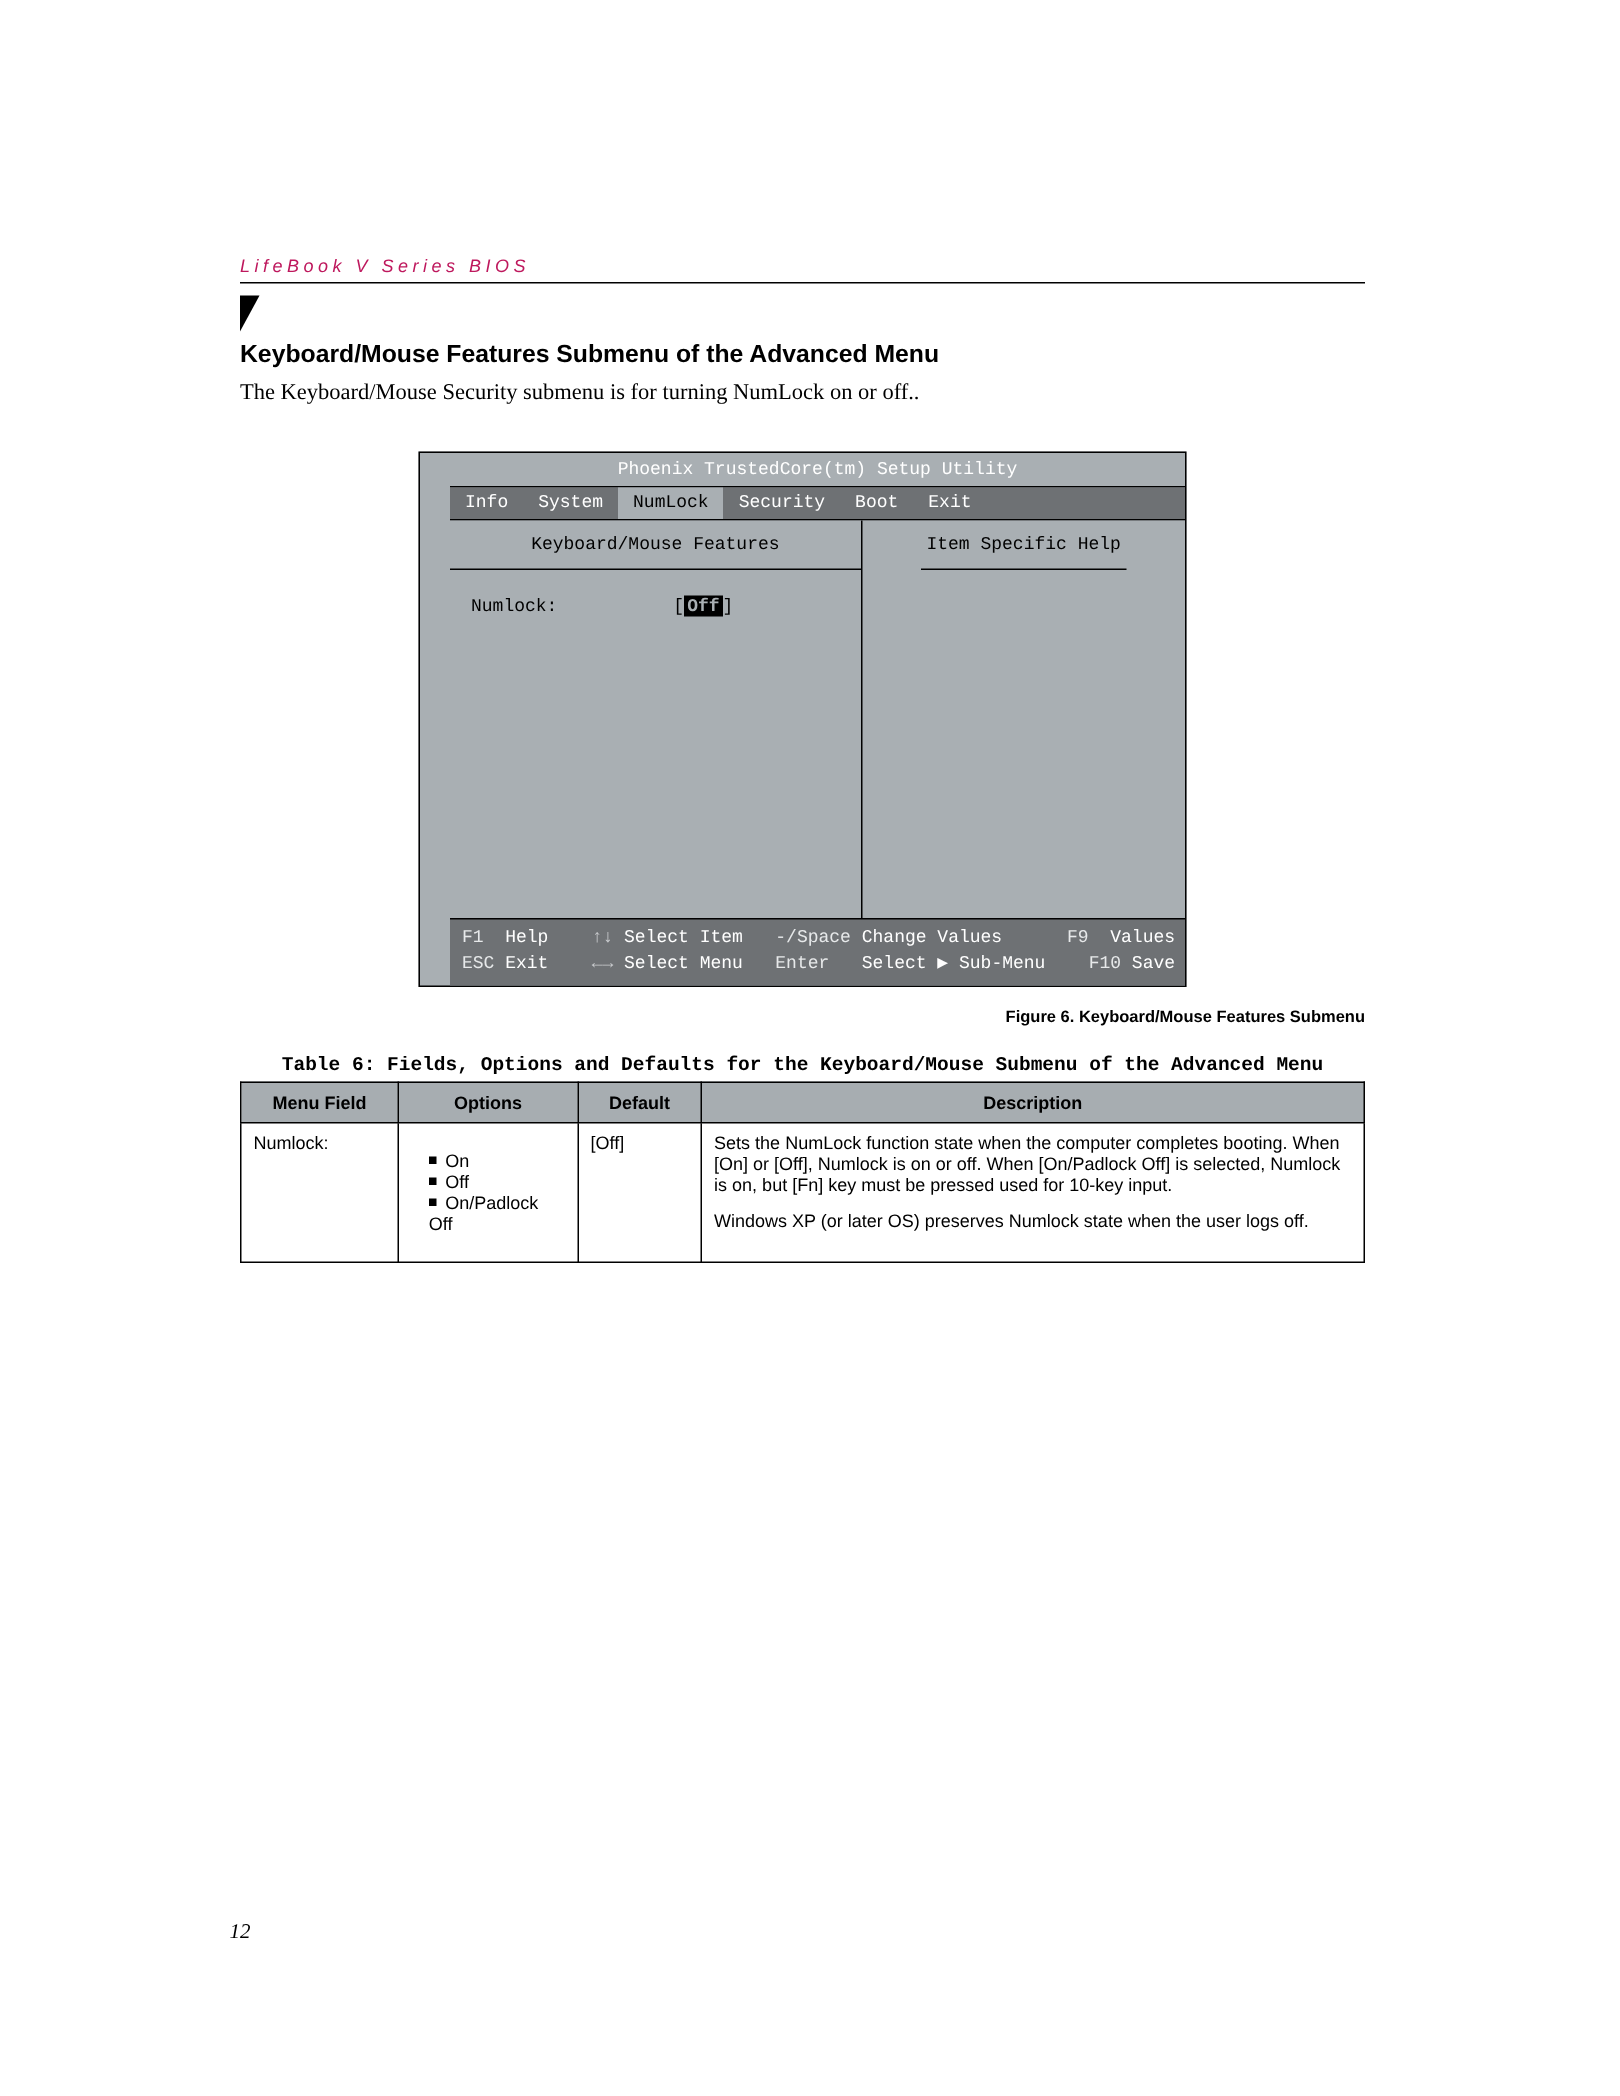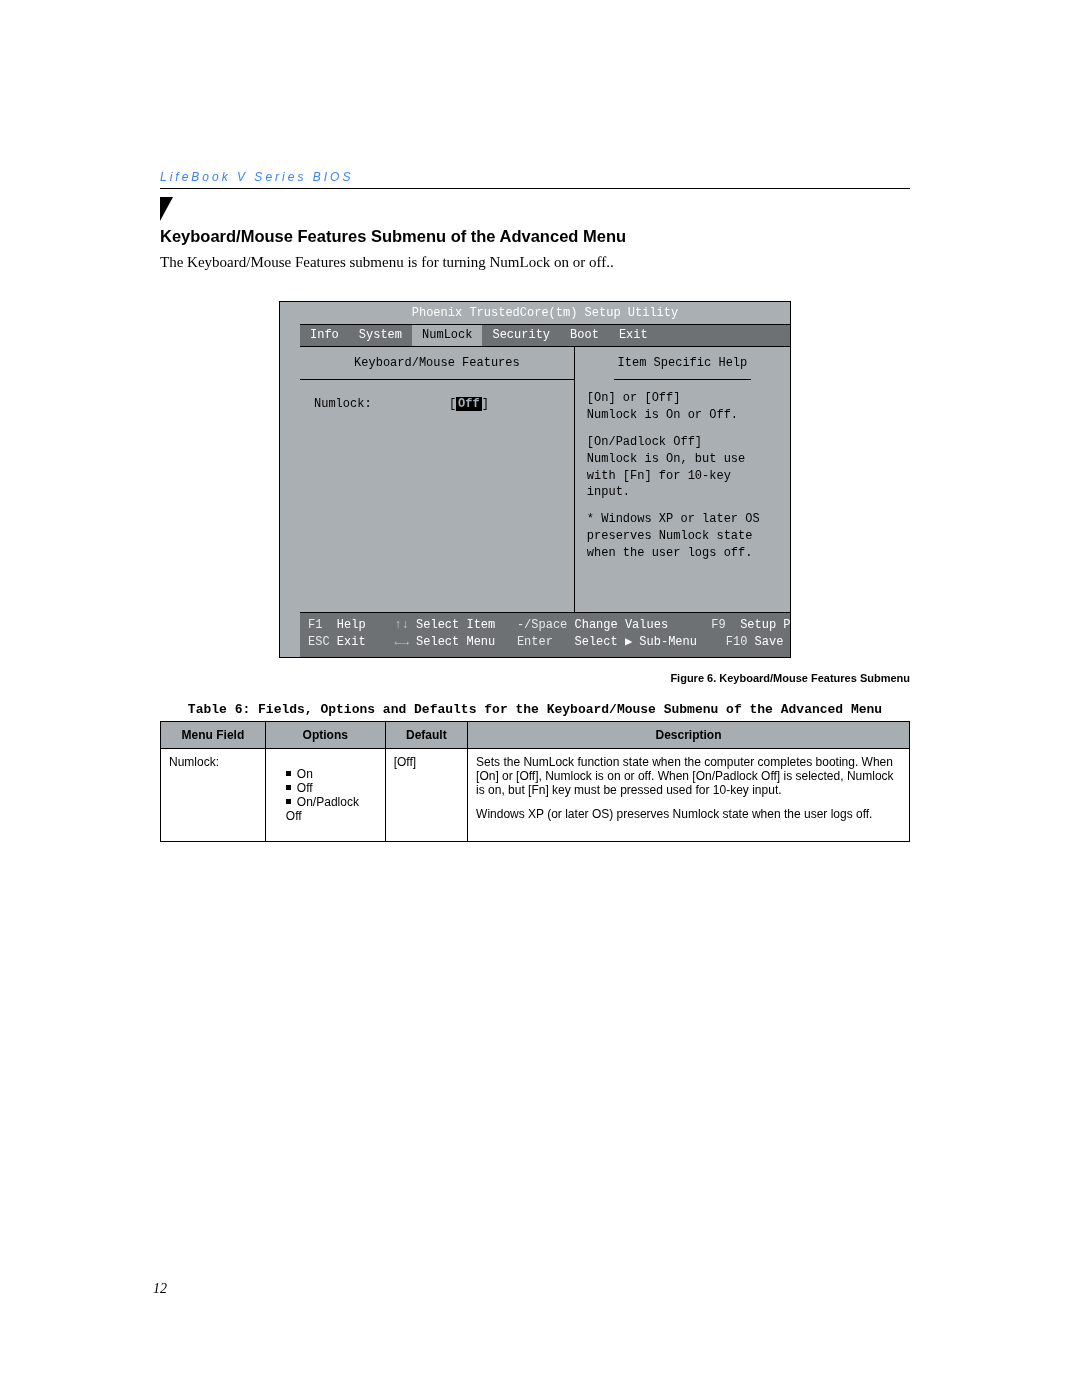--- a/index.html
+++ b/index.html
@@ -14,21 +14,21 @@
     height: 1397px;
     position: relative;
     box-sizing: border-box;
     padding: 170px 170px 0 160px;
   }
   .running-head {
     font-family: Arial, Helvetica, sans-serif;
     font-style: italic;
     font-size: 12px;
     letter-spacing: 3px;
-    color: #3b82f6;
+    color: #be185d;
   }
   .head-rule {
     border: 0;
     border-top: 1px solid #000;
     margin: 4px 0 8px 0;
   }
   .page-marker {
     width: 0;
     height: 0;
     border-left: 13px solid #000;
@@ -191,21 +191,21 @@
 </head>
 <body>
 
 <div class="page">
 
   <div class="running-head">LifeBook V Series BIOS</div>
   <hr class="head-rule">
   <div class="page-marker"></div>
 
   <h2 class="section-title">Keyboard/Mouse Features Submenu of the Advanced Menu</h2>
-  <p class="intro">The Keyboard/Mouse Features submenu is for turning NumLock on or off..</p>
+  <p class="intro">The Keyboard/Mouse Security submenu is for turning NumLock on or off..</p>
 
   <div class="bios">
     <div class="bios-title">Phoenix TrustedCore(tm) Setup Utility</div>
 
     <div class="bios-tabs">
       <span class="bios-tab">Info</span>
       <span class="bios-tab">System</span>
       <span class="bios-tab selected">NumLock</span>
       <span class="bios-tab">Security</span>
       <span class="bios-tab">Boot</span>
@@ -219,36 +219,29 @@
           <div class="bios-field-row">
             <span class="bios-field-label">Numlock:</span>
             <span class="bios-field-value">
               <span class="brackets">[</span><span class="val-selected">Off</span><span class="brackets">]</span>
             </span>
           </div>
         </div>
       </div>
       <div class="bios-right">
         <div class="bios-panel-title">Item Specific Help</div>
-        <div class="bios-panel-body help-body">
-          <div class="help-block">[On] or [Off]
-Numlock is On or Off.</div>
-          <div class="help-block">[On/Padlock Off]
-Numlock is On, but use with [Fn] for 10-key input.</div>
-          <div class="help-block">* Windows XP or later OS preserves Numlock state when the user logs off.</div>
-        </div>
       </div>
     </div>
 
     <div class="bios-footer">
       <div class="kf-row">
         <span class="kf"><span class="key">F1</span>  <span>Help</span>    </span>
         <span class="kf"><span class="arrow">↑↓</span> <span>Select Item</span>   </span>
         <span class="kf"><span class="key">-/Space</span> <span>Change Values</span>      </span>
-        <span class="kf"><span class="key">F9</span>  <span>Setup Padlock</span></span>
+        <span class="kf"><span class="key">F9</span>  <span>Values Defaults</span></span>
       </div>
       <div class="kf-row">
         <span class="kf"><span class="key">ESC</span> <span>Exit</span>    </span>
         <span class="kf"><span class="arrow">←→</span> <span>Select Menu</span>   </span>
         <span class="kf"><span class="key">Enter</span>   <span>Select ▶ Sub-Menu</span>    </span>
         <span class="kf"><span class="key">F10</span> <span>Save and Exit</span></span>
       </div>
     </div>
   </div>
 

